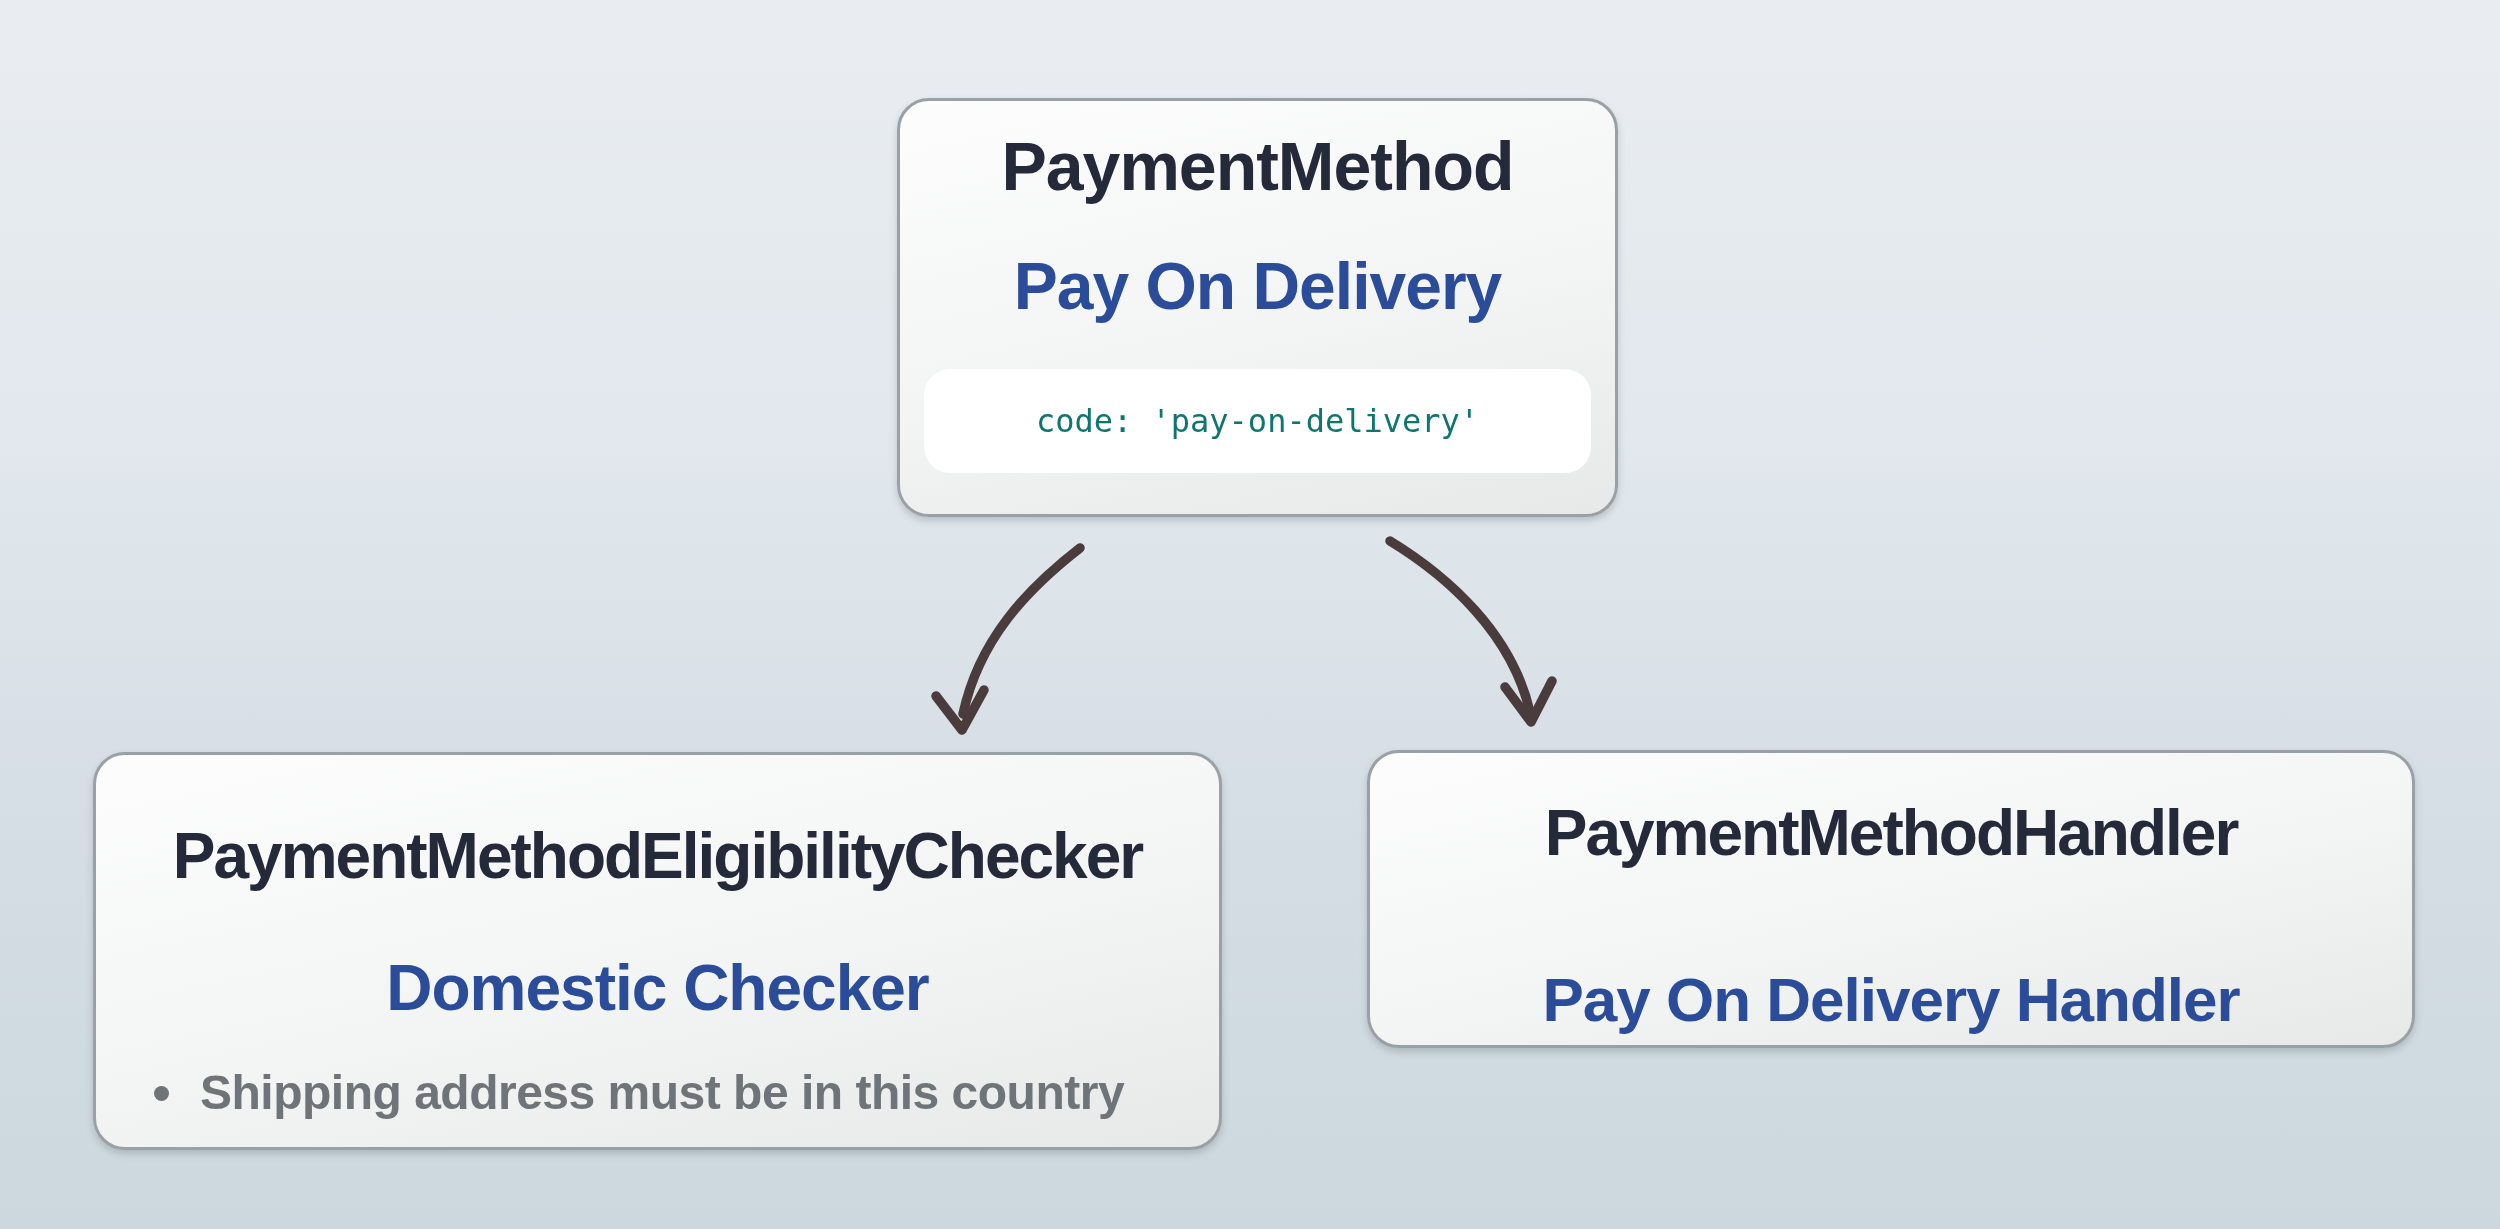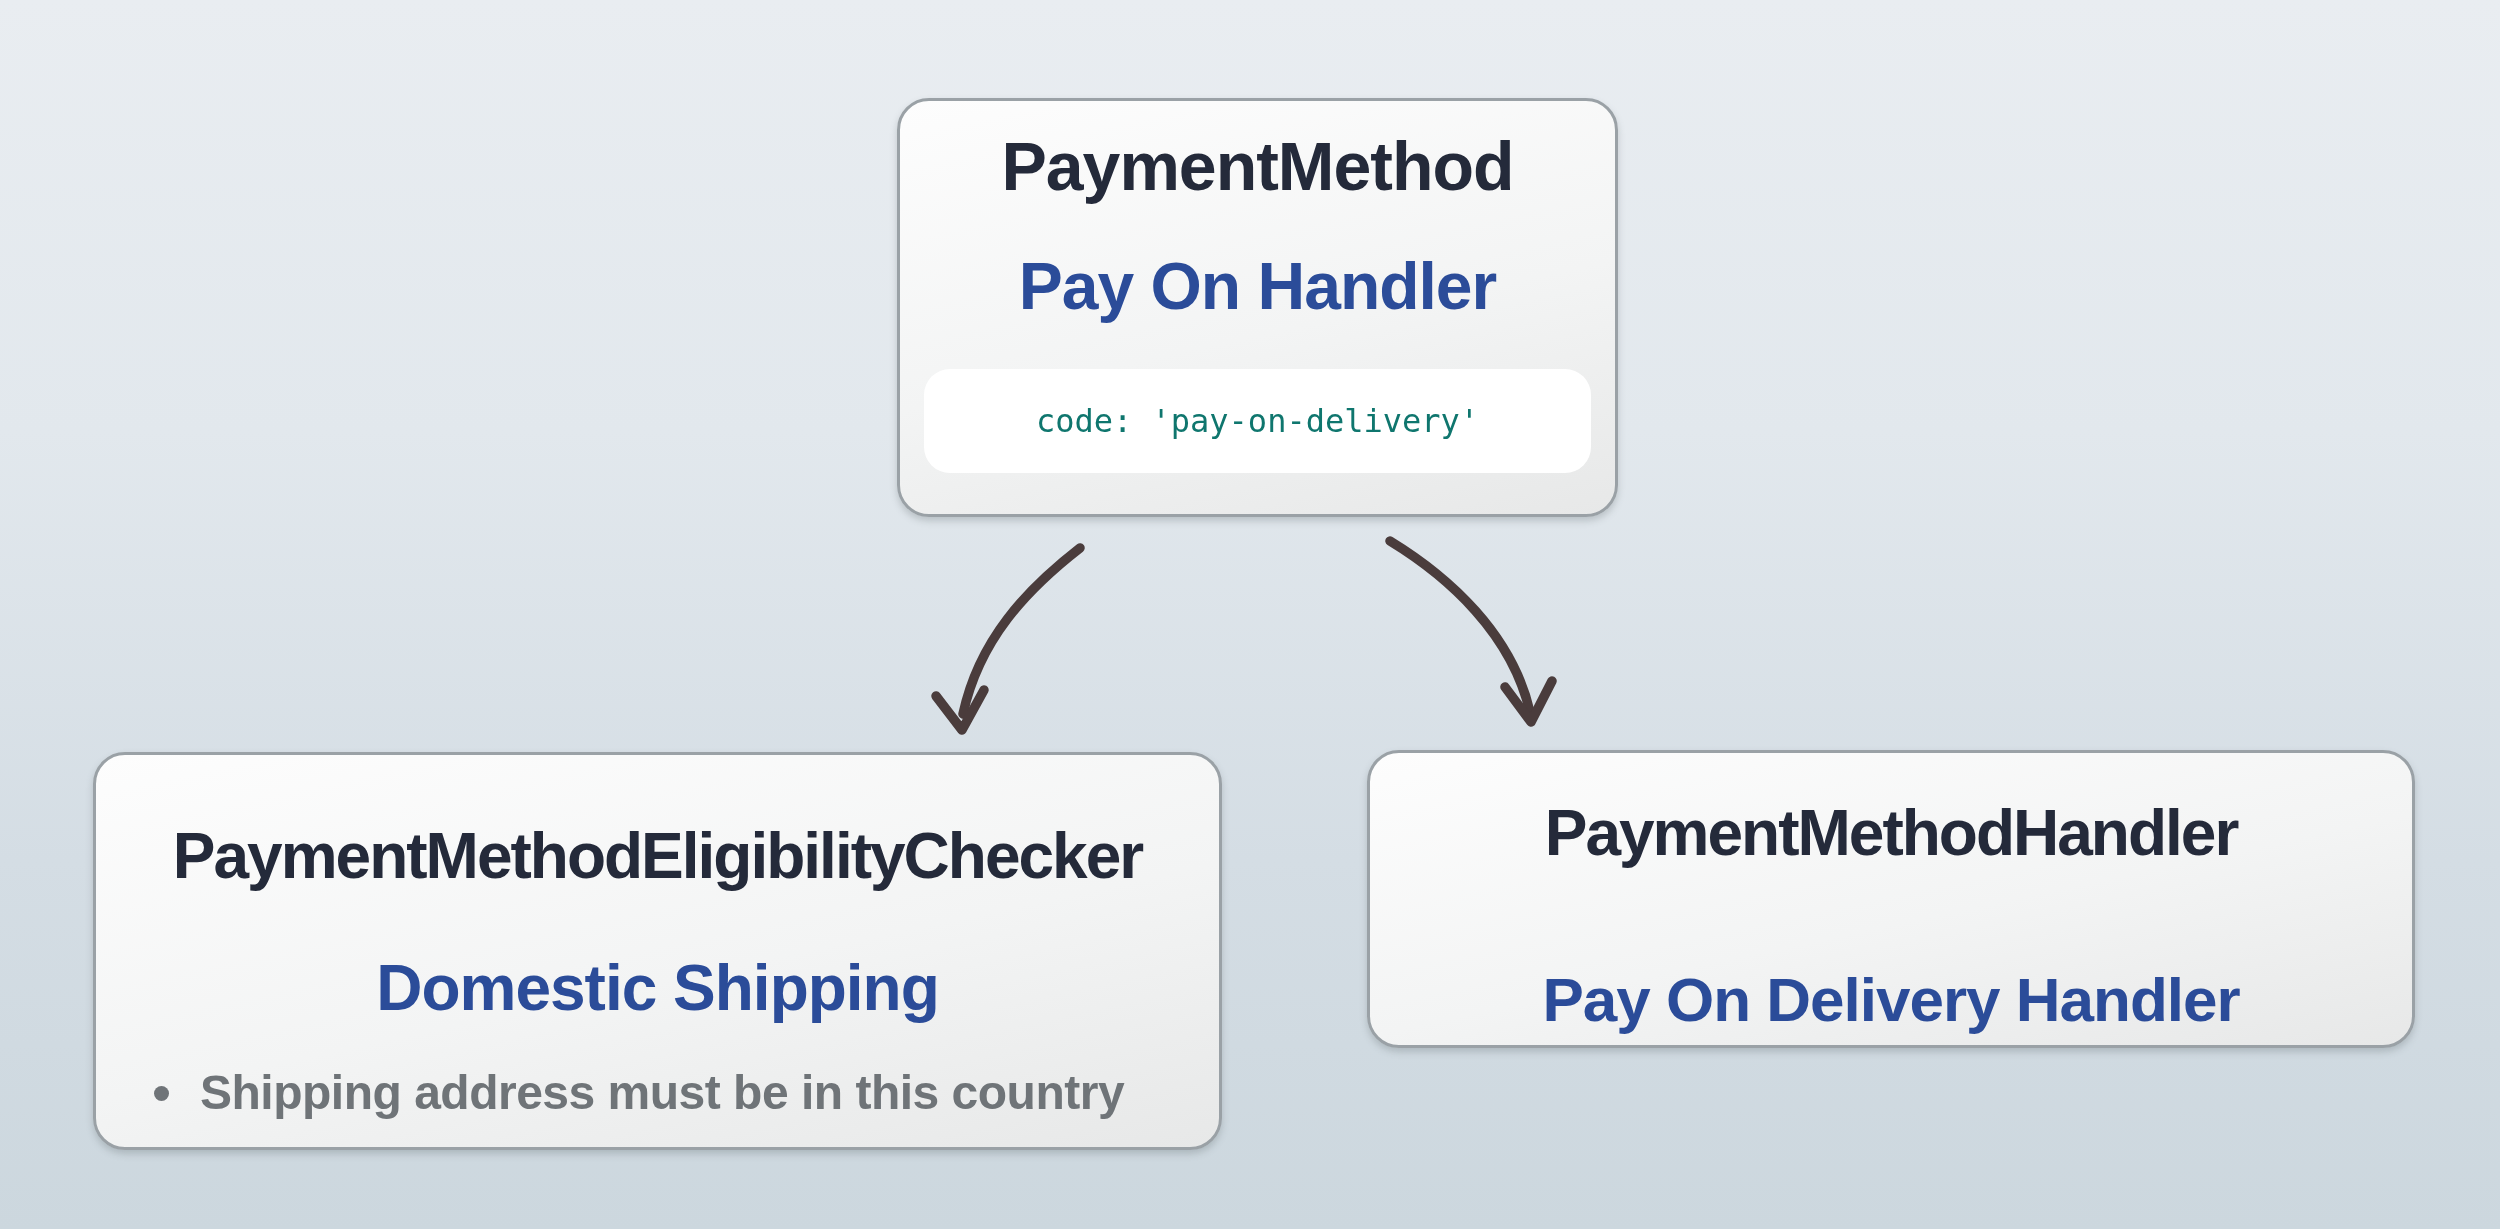--- a/index.html
+++ b/index.html
@@ -142,29 +142,29 @@
       <path class="arrow-path" d="M 936 696 L 962 730 L 984 690"></path>
     </g>
     <g>
       <path class="arrow-path" d="M 1390 541 C 1449 577, 1512 634, 1530 712"></path>
       <path class="arrow-path" d="M 1505 687 L 1531 722 L 1552 681"></path>
     </g>
   </svg>
 
   <div class="node node-payment-method">
     <div class="class-name">PaymentMethod</div>
-    <div class="instance-name">Pay On Handler</div>
+    <div class="instance-name">Pay On Delivery</div>
     <div class="code-pill">
       <span class="code-text">code: 'pay-on-delivery'</span>
     </div>
   </div>
 
   <div class="node node-eligibility-checker">
     <div class="class-name">PaymentMethodEligibilityChecker</div>
-    <div class="instance-name">Domestic Shipping</div>
+    <div class="instance-name">Domestic Checker</div>
     <div class="rule-row">
       <span class="bullet-dot"></span>
       <span class="rule-text">Shipping address must be in this country</span>
     </div>
   </div>
 
   <div class="node node-handler">
     <div class="class-name">PaymentMethodHandler</div>
     <div class="instance-name">Pay On Delivery Handler</div>
   </div>

